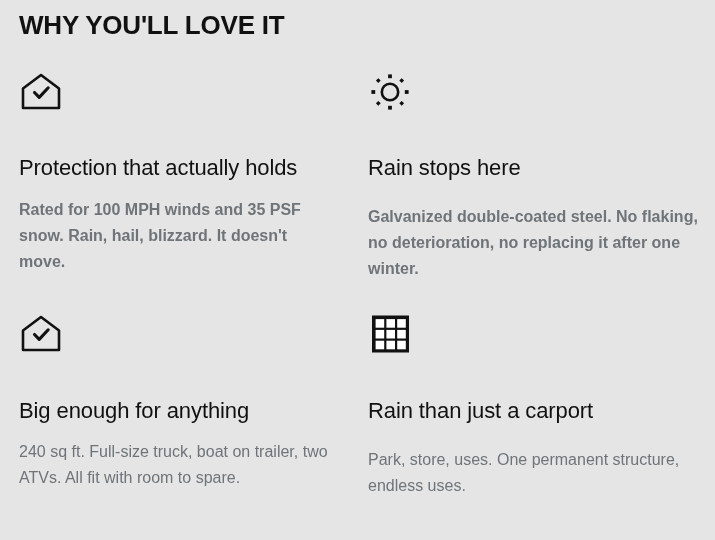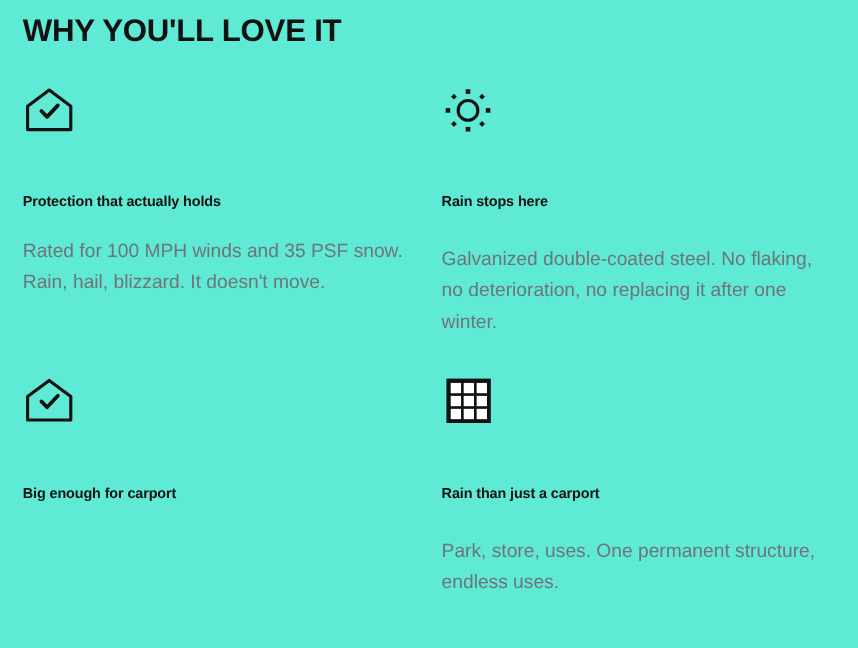--- a/index.html
+++ b/index.html
@@ -12,21 +12,21 @@
     width: 715px;
     height: 540px;
     overflow: hidden;
     font-family: "Liberation Sans", sans-serif;
     -webkit-font-smoothing: antialiased;
   }
   .page {
     position: relative;
     width: 715px;
     height: 540px;
-    background: #5eead4;
+    background: #e5e5e5;
     box-sizing: border-box;
   }
   .section-title {
     position: absolute;
     left: 19px;
     top: 8px;
     font-size: 26px;
     font-weight: 700;
     letter-spacing: -0.2px;
     color: #111111;
@@ -51,38 +51,38 @@
     height: 44px;
     display: block;
     margin: 0 0 0 1px;
   }
   .feature-icon svg {
     display: block;
   }
   .feature-heading {
     margin: 0;
     padding: 0;
-    font-size: 12px;
-    font-weight: 700;
+    font-size: 22px;
+    font-weight: 400;
     color: #111111;
     letter-spacing: -0.1px;
     line-height: 24px;
   }
   .r1 .feature-heading { margin-top: 40px; }
   .r2 .feature-heading { margin-top: 41px; }
   .feature-body {
     margin: 0;
     padding: 0;
     font-size: 16px;
     font-weight: 400;
     color: #6f7479;
     line-height: 26px;
     max-width: 318px;
   }
-  .r1 .feature-body { margin-top: 17px; }
+  .r1 .feature-body { margin-top: 17px; font-weight: bold; }
   .r2 .feature-body { margin-top: 16px; }
   .col2 .feature-body { max-width: 330px; margin-top: 24px; }
 </style>
 </head>
 <body>
 
 <div class="page">
 
   <h2 class="section-title">WHY YOU'LL LOVE IT</h2>
 
@@ -117,21 +117,22 @@
       <p class="feature-body">Galvanized double-coated steel. No flaking, no deterioration, no replacing it after one winter.</p>
     </div>
 
     <div class="feature r2 col1">
       <span class="feature-icon">
         <svg width="42" height="40" viewBox="0 0 42 40" fill="none" aria-hidden="true">
           <path d="M3 16.5 L21 3 L39 16.5 L39 36 L3 36 Z" stroke="#111111" stroke-width="2.6" stroke-linejoin="round" stroke-linecap="round" fill="none"></path>
           <path d="M14.5 20.5 L19.2 25.4 L28.2 15.8" stroke="#111111" stroke-width="3.1" stroke-linecap="round" stroke-linejoin="round" fill="none"></path>
         </svg>
       </span>
-      <h3 class="feature-heading">Big enough for carport</h3>
+      <h3 class="feature-heading">Big enough for anything</h3>
+      <p class="feature-body">240 sq ft. Full-size truck, boat on trailer, two ATVs. All fit with room to spare.</p>
     </div>
 
     <div class="feature r2 col2">
       <span class="feature-icon">
         <svg width="42" height="40" viewBox="0 0 42 40" fill="none" aria-hidden="true">
           <rect x="3" y="1.5" width="37" height="37" fill="#111111"></rect>
           <rect x="6.6" y="5.1" width="8.6" height="8.6" fill="#ffffff"></rect>
           <rect x="17.4" y="5.1" width="8.6" height="8.6" fill="#ffffff"></rect>
           <rect x="28.2" y="5.1" width="8.6" height="8.6" fill="#ffffff"></rect>
           <rect x="6.6" y="15.9" width="8.6" height="8.6" fill="#ffffff"></rect>

